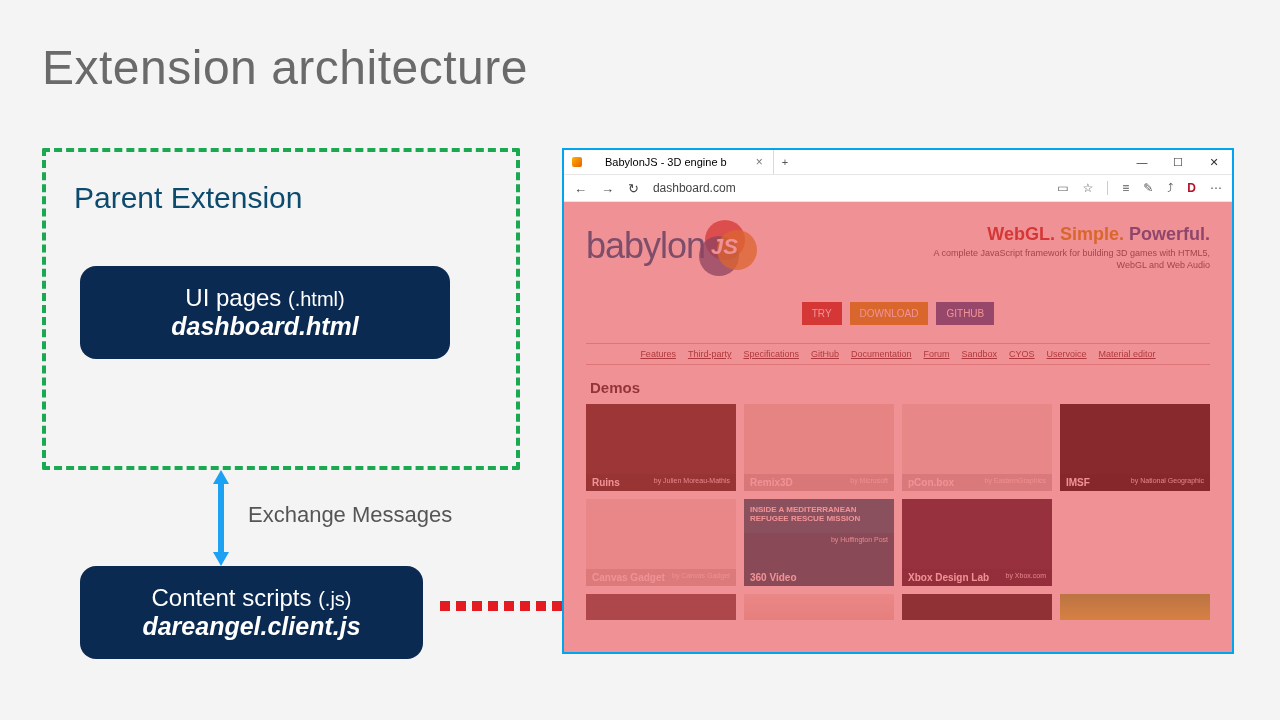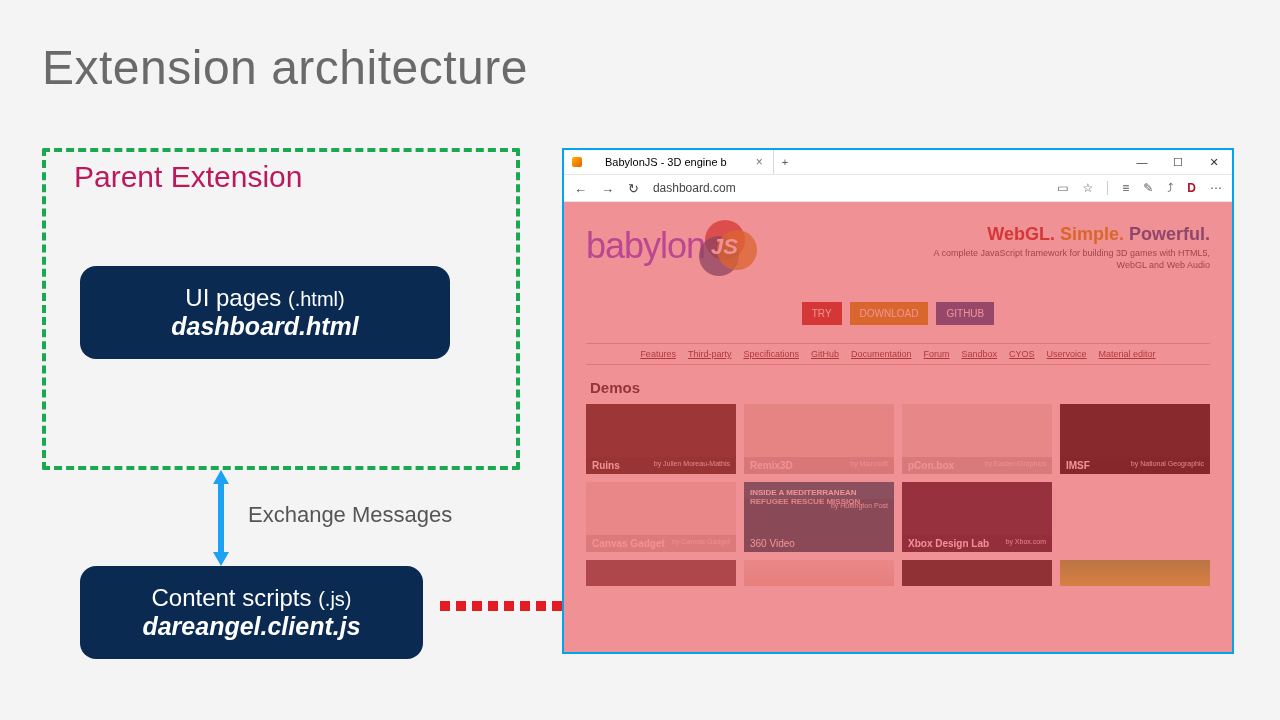--- a/index.html
+++ b/index.html
@@ -20,24 +20,24 @@
   
   .parent-box {
     position: absolute;
     left: 42px; top: 148px;
     width: 478px; height: 322px;
     border: 4px dashed #1aa851;
     border-radius: 2px;
   }
   .parent-label {
     position: absolute;
-    left: 74px; top: 160px;
+    left: 74px; top: 181px;
     font-size: 30px;
     font-weight: 300;
-    color: #be185d;
+    color: #0c4a6e;
   }
   
   .ui-box, .content-box {
     position: absolute;
     background: #0b2a52;
     color: #fff;
     border-radius: 16px;
     text-align: center;
     padding: 18px 39px;
   }
@@ -89,21 +89,21 @@
   .winbtns .close { color: #333; }
   .addrbar { height: 28px; background: #fff; border-top: 1px solid #e6e6e6; border-bottom: 1px solid #e6e6e6; display: flex; align-items: center; gap: 14px; padding: 0 10px; font-size: 12px; color: #444; }
   .addrbar .url { flex: 1; }
   .addrbar .right { display: flex; gap: 14px; color: #555; align-items: center; }
   .addrbar .icon { font-size: 13px; }
   .viewport { position: relative; height: calc(100% - 52px); background: #fff; }
   .red-overlay { position: absolute; inset: 0; background: rgba(227, 54, 62, 0.55); pointer-events: none; z-index: 5; }
   .page { position: absolute; inset: 0; padding: 14px 22px; }
   .hero { display: flex; justify-content: space-between; align-items: flex-start; }
   .logo { display: flex; align-items: center; }
-  .logo .word1 { font-size: 36px; color: #8b5cf6; font-weight: 400; letter-spacing: -1px; }
+  .logo .word1 { font-size: 36px; color: #0369a1; font-weight: 400; letter-spacing: -1px; }
   .js-badge {
     width: 56px; height: 56px; position: relative; margin-left: -6px; margin-top: 4px;
   }
   .js-badge .c { position: absolute; width: 40px; height: 40px; border-radius: 50%; opacity: 0.75; }
   .js-badge .c1 { background: #c1392b; left: 6px; top: 0; }
   .js-badge .c2 { background: #d39c1f; left: 18px; top: 10px; }
   .js-badge .c3 { background: #26518a; left: 0; top: 16px; }
   .js-badge .txt { position: absolute; left: 12px; top: 14px; color: #fff; font-weight: 600; font-size: 22px; font-style: italic; }
   .tagline { text-align: right; max-width: 300px; margin-top: 8px; }
   .tagline h2 { font-size: 18px; font-weight: 600; }
@@ -113,21 +113,21 @@
   .tagline p { font-size: 9px; color: #555; margin-top: 3px; line-height: 1.3; }
   .btnrow { display: flex; justify-content: center; gap: 8px; margin-top: 26px; }
   .btnrow a { color: #fff; font-size: 10px; padding: 6px 10px; text-decoration: none; }
   .btn-try { background: #c0392b; }
   .btn-dl  { background: #c9a11a; }
   .btn-gh  { background: #3b5ca0; }
   .navlinks { display: flex; justify-content: center; gap: 12px; margin-top: 18px; font-size: 9px; border-top: 1px solid #d8c1c1; border-bottom: 1px solid #d8c1c1; padding: 5px 0; }
   .navlinks span { color: #6e3a3a; text-decoration: underline; }
   .demos-title { font-size: 15px; font-weight: 600; color: #333; margin: 14px 0 8px 4px; }
   .grid { display: grid; grid-template-columns: repeat(4, 1fr); gap: 8px; }
-  .card { height: 70px; position: relative; overflow: hidden; }
+  .card { height: 87px; position: relative; overflow: hidden; }
   .card .bg { position: absolute; inset: 0; }
   .card .cap { position: absolute; left: 0; right: 0; bottom: 0; color: #fff; font-size: 10px; padding: 3px 6px; display: flex; justify-content: space-between; background: rgba(0,0,0,0.12); }
   .card .cap .by { font-size: 7px; opacity: 0.85; }
   
   .grid2 { display: grid; grid-template-columns: repeat(4, 1fr); gap: 8px; margin-top: 8px; }
   .grid2 .card { height: 26px; }
 </style>
 </head>
 <body>
 
@@ -270,21 +270,21 @@
             <div class="bg" style="background: rgb(239, 233, 226);"></div>
             <div class="cap">
               <span style="font-weight: 600;">Canvas Gadget</span>
               <span class="by">by Canvas Gadget</span>
             </div>
           </div>
           <div class="card">
             <div class="bg" style="background: rgb(31, 111, 134);"></div>
             <div style="position: absolute; inset: 6px; color: rgb(255, 255, 255); font-size: 8px; font-weight: 600; line-height: 1.15;">INSIDE A MEDITERRANEAN REFUGEE RESCUE MISSION</div>
             <div class="cap">
-              <span style="font-weight: 400; margin-top: 36px;">360 Video</span>
+              <span style="font-weight: 700; margin-top: 36px;">360 Video</span>
               <span class="by">by Huffington Post</span>
             </div>
           </div>
           <div class="card">
             <div class="bg" style="background: rgb(58, 42, 62);"></div>
             <div class="cap">
               <span style="font-weight: 600;">Xbox Design Lab</span>
               <span class="by">by Xbox.com</span>
             </div>
           </div>

